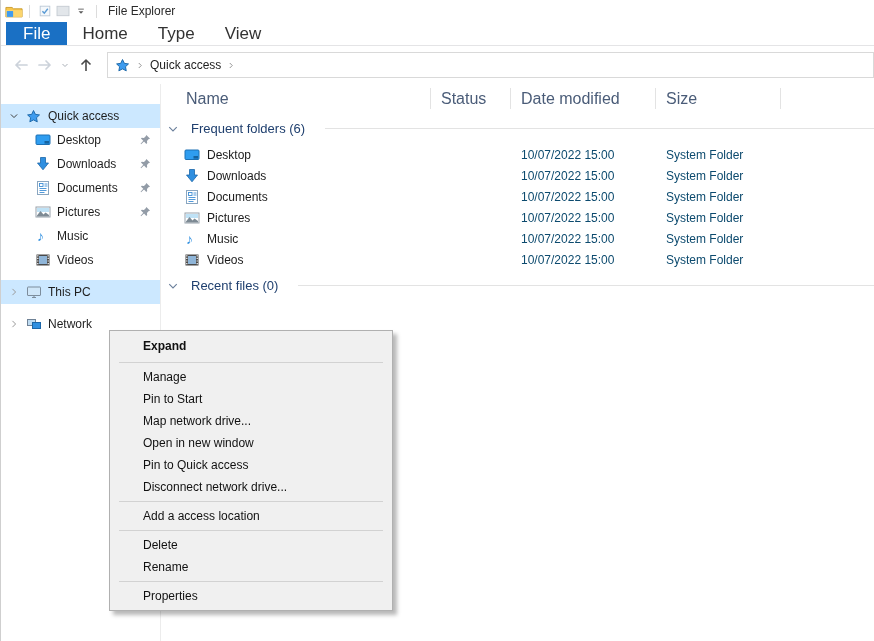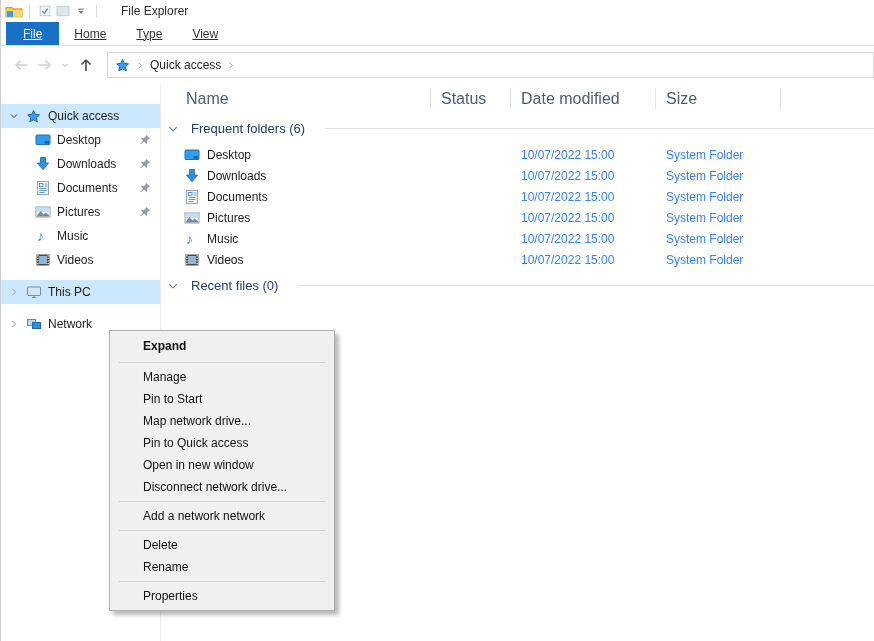--- a/index.html
+++ b/index.html
@@ -3,25 +3,25 @@
 <meta charset="utf-8">
 <style>
   html,body{margin:0;padding:0;background:#fff;}
   body{font-family:"Liberation Sans","DejaVu Sans",sans-serif;font-size:12px;color:#1e1e1e;}
   .window{position:relative;width:874px;height:641px;background:#fff;border-left:1px solid #cfcfcf;box-sizing:border-box;overflow:hidden;}
 
   
   .titlebar{height:22px;display:flex;align-items:center;padding-left:4px;}
   .tb-sep{width:1px;height:13px;background:#dcdcdc;margin:0 6px;}
   .qat-btn{width:18px;height:18px;display:flex;align-items:center;justify-content:center;}
-  .tb-title{font-size:12px;color:#2b2b2b;margin-left:18px;}
+  .tb-title{font-size:12px;color:#2b2b2b;margin-left:5px;}
 
   
   .tabsbar{height:23px;display:flex;align-items:stretch;border-bottom:1px solid #e4e4e6;padding-left:5px;}
-  .tab{font-size:12px;padding:0 15px;display:flex;align-items:center;color:#333;cursor:default;text-decoration:underline;}
+  .tab{font-size:17px;padding:0 15px;display:flex;align-items:center;color:#333;cursor:default;}
   .tab.active{background:#1a70c4;color:#fff;padding:0 17px;}
 
   
   .navbar{height:38px;display:flex;align-items:center;padding-left:8px;}
   .nav-btn{display:flex;align-items:center;justify-content:center;height:26px;}
   .nav-back,.nav-fwd{width:24px;}
   .nav-caret{width:16px;}
   .nav-up{width:26px;}
   .addressbar{flex:1;height:26px;border:1px solid #d9d9d9;display:flex;align-items:center;font-size:12px;color:#1e1e1e;padding-left:7px;gap:6px;margin-left:8px;box-sizing:border-box;background:#fff;}
   .crumb-chev{display:flex;align-items:center;}
@@ -42,24 +42,24 @@
   .hcell{border-right:1px solid #e3e3e3;height:21px;line-height:21px;padding-left:10px;box-sizing:border-box;white-space:nowrap;cursor:default;}
   .hcell:first-child{padding-left:25px;}
 
   .group-hdr{display:flex;align-items:center;font-size:13px;color:#20406f;margin:8px 0 8px 6px;gap:12px;cursor:default;}
   .group-hdr .gchev{display:flex;align-items:center;}
   .group-hdr .ghline{flex:1;height:1px;background:#e3e3e3;margin-left:8px;}
 
   .file-row{display:grid;grid-template-columns:270px 80px 145px 125px 77px;height:21px;align-items:center;font-size:12px;cursor:default;}
   .cell-name{display:flex;align-items:center;gap:7px;padding-left:23px;color:#1b1b1b;white-space:nowrap;}
   .cell-name .sicon{width:16px;height:16px;display:flex;align-items:center;justify-content:center;flex:none;}
-  .cell-dim{color:#3b82f6;padding-left:10px;white-space:nowrap;}
+  .cell-dim{color:#0c4a6e;padding-left:10px;white-space:nowrap;}
 
   
-  .ctxmenu{position:absolute;left:108px;top:330px;width:226px;background:#f0f0f0;border:1px solid #b0b0b0;box-shadow:4px 4px 4px rgba(0,0,0,0.28);padding:3px 0;box-sizing:border-box;z-index:10;}
+  .ctxmenu{position:absolute;left:108px;top:330px;width:284px;background:#f0f0f0;border:1px solid #b0b0b0;box-shadow:4px 4px 4px rgba(0,0,0,0.28);padding:3px 0;box-sizing:border-box;z-index:10;}
   .menu-item{height:22px;line-height:22px;padding-left:33px;font-size:12px;color:#111;cursor:default;white-space:nowrap;}
   .menu-item.bold{font-weight:bold;height:25px;line-height:25px;}
   .menu-sep{height:1px;background:#d2d2d2;margin:3px 9px;}
 </style>
 </head>
 <body>
 
 <div class="window">
 
   <div class="titlebar">
@@ -379,25 +379,25 @@
         </div>
     </div>
   </div>
 
   <div class="ctxmenu" id="ctxmenu">
       <div class="menu-item bold">Expand</div>
       <div class="menu-sep"></div>
       <div class="menu-item">Manage</div>
       <div class="menu-item">Pin to Start</div>
       <div class="menu-item">Map network drive...</div>
+      <div class="menu-item">Open in new window</div>
       <div class="menu-item">Pin to Quick access</div>
-      <div class="menu-item">Open in new window</div>
       <div class="menu-item">Disconnect network drive...</div>
       <div class="menu-sep"></div>
-      <div class="menu-item">Add a network network</div>
+      <div class="menu-item">Add a access location</div>
       <div class="menu-sep"></div>
       <div class="menu-item">Delete</div>
       <div class="menu-item">Rename</div>
       <div class="menu-sep"></div>
       <div class="menu-item">Properties</div>
     </div>
 
 </div>
 
 </body></html>

